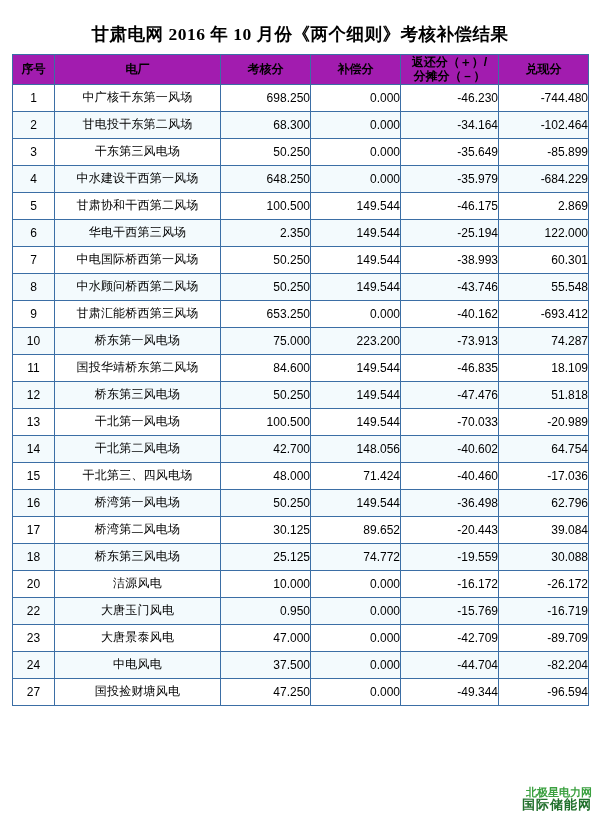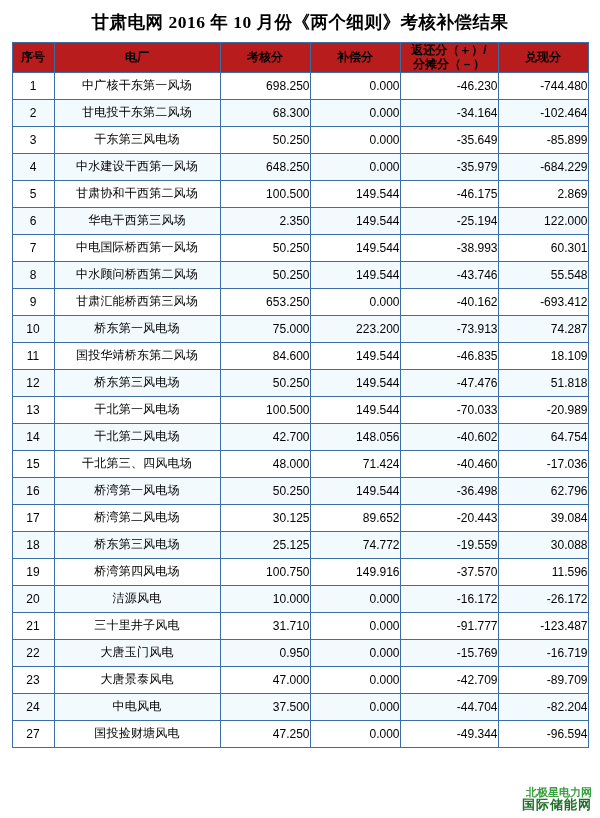--- a/index.html
+++ b/index.html
@@ -12,21 +12,21 @@
     height: 818px;
     font-family: "Liberation Sans", sans-serif;
     color: #000000;
     overflow: hidden;
     position: relative;
   }
   .page {
     width: 600px;
     height: 818px;
     box-sizing: border-box;
-    padding: 0;
+    padding: 12px;
     position: relative;
   }
   .title {
     text-align: center;
     font-family: "Liberation Serif", serif;
     font-weight: bold;
     font-size: 17.5px;
     letter-spacing: 0.5px;
     padding: 10px 0 8px 0;
     color: #000;
@@ -40,21 +40,21 @@
   }
   table.grid th, table.grid td {
     border: 1px solid #3b6ea5;
     font-size: 12px;
     font-family: "Liberation Sans", sans-serif;
     padding: 0;
     height: 27px;
     box-sizing: border-box;
   }
   thead th {
-    background: #b91c1c;
+    background: #a21caf;
     font-weight: bold;
     text-align: center;
     vertical-align: middle;
     font-size: 12.5px;
     height: 44px;
     line-height: 1.25;
     color: #000;
   }
   .col-idx { width: 42px; }
   .col-plant { width: 166px; }
@@ -269,42 +269,26 @@
         </tr>
         <tr>
           <td class="idx">18</td>
           <td class="plant">桥东第三风电场</td>
           <td class="num">25.125</td>
           <td class="num">74.772</td>
           <td class="num">-19.559</td>
           <td class="num">30.088</td>
         </tr>
         <tr>
-          <td class="idx">19</td>
-          <td class="plant">桥湾第四风电场</td>
-          <td class="num">100.750</td>
-          <td class="num">149.916</td>
-          <td class="num">-37.570</td>
-          <td class="num">11.596</td>
-        </tr>
-        <tr>
           <td class="idx">20</td>
           <td class="plant">洁源风电</td>
           <td class="num">10.000</td>
           <td class="num">0.000</td>
           <td class="num">-16.172</td>
           <td class="num">-26.172</td>
-        </tr>
-        <tr>
-          <td class="idx">21</td>
-          <td class="plant">三十里井子风电</td>
-          <td class="num">31.710</td>
-          <td class="num">0.000</td>
-          <td class="num">-91.777</td>
-          <td class="num">-123.487</td>
         </tr>
         <tr>
           <td class="idx">22</td>
           <td class="plant">大唐玉门风电</td>
           <td class="num">0.950</td>
           <td class="num">0.000</td>
           <td class="num">-15.769</td>
           <td class="num">-16.719</td>
         </tr>
         <tr>

